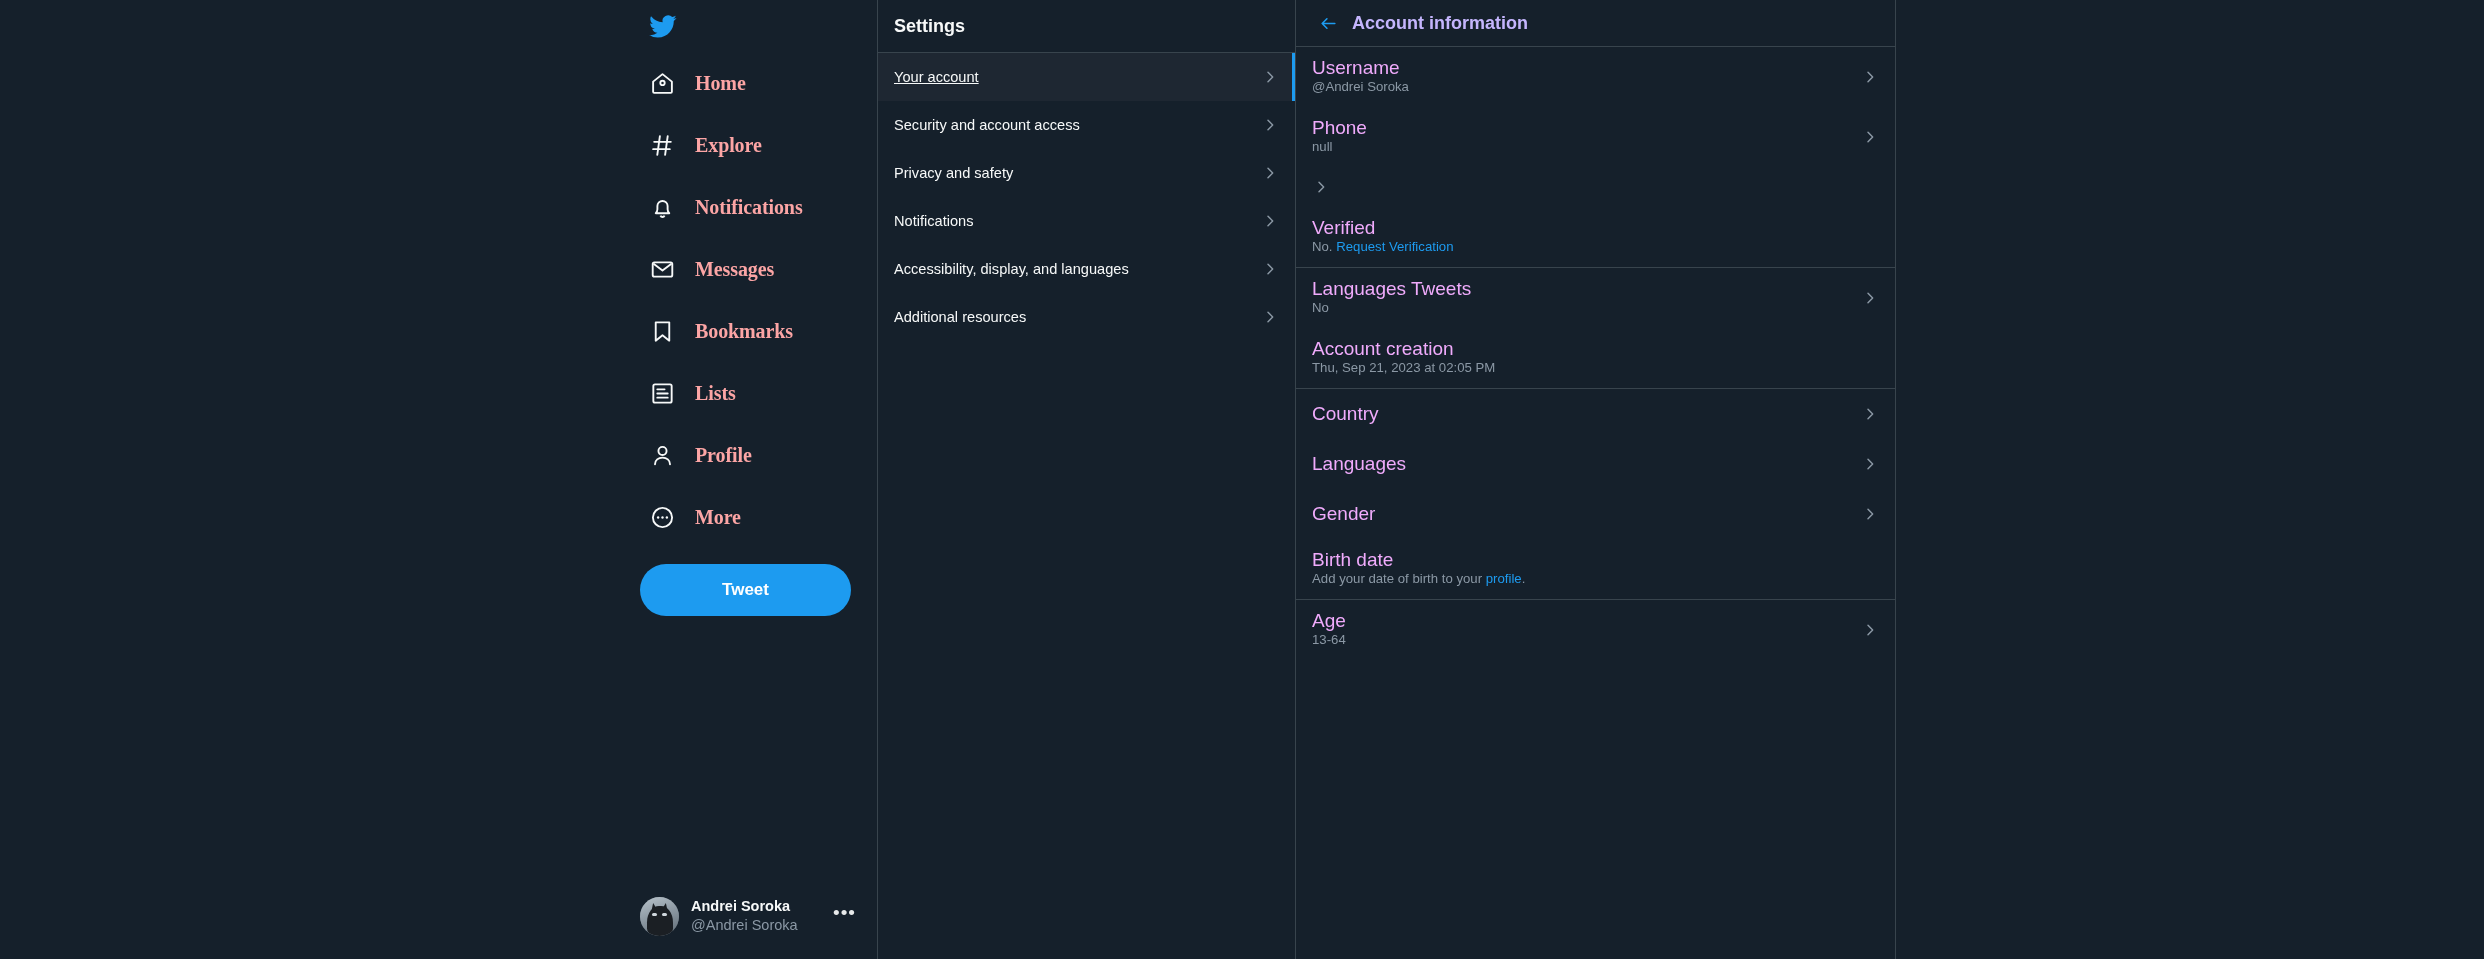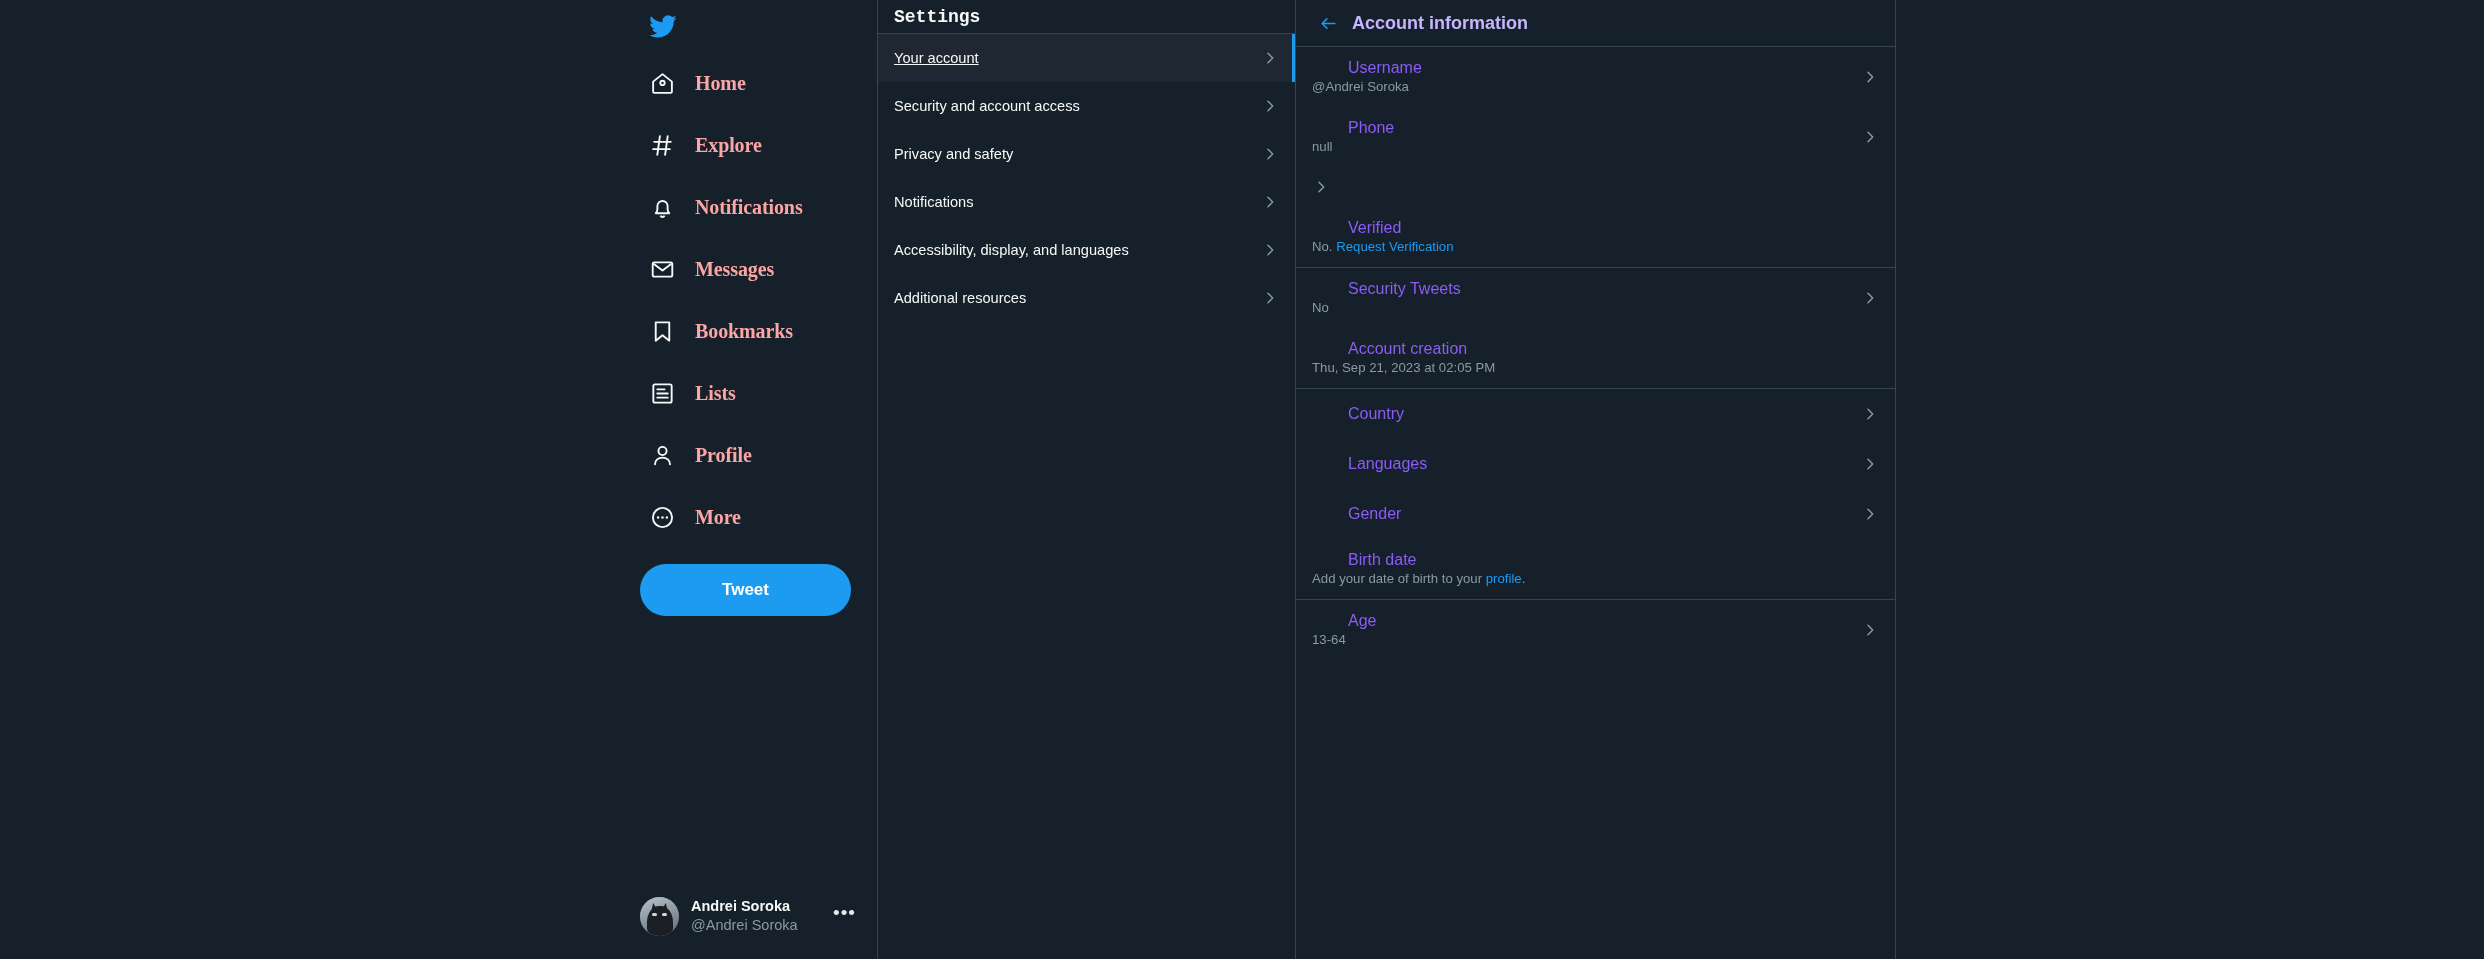--- a/index.html
+++ b/index.html
@@ -147,26 +147,25 @@
   
   .settings-col {
     width: 419px;
     flex: 0 0 419px;
     background: #15202B;
     border-left: 1px solid #38444D;
     border-right: 1px solid #38444D;
     position: relative;
   }
   .settings-head {
-    height: 34px;
+    height: 53px;
     display: flex;
     align-items: center;
     padding: 0 16px;
     border-bottom: 1px solid #38444D;
-    font-family: Liberation Mono, monospace;
   }
   .settings-head-title {
     font-size: 18px; font-weight: bold; color: #F7F9F9;
   }
   .settings-row {
     height: 48px;
     display: flex;
     align-items: center;
     padding: 0 16px 0 16px;
     color: #F7F9F9;
@@ -225,21 +224,21 @@
   .info-row {
     display: flex;
     align-items: center;
     padding: 11px 16px 11px 16px;
     min-height: 38px;
     cursor: pointer;
   }
   .info-row.static { cursor: default; }
   .ir-texts { flex: 1 1 auto; min-width: 0; }
   .ir-label {
-    font-size: 16px; color: #8b5cf6; line-height: 20px; margin-left: 36px;
+    font-size: 19px; color: #f0abfc; line-height: 20px;
   }
   .ir-value {
     font-size: 13.2px; color: #8B98A5; line-height: 18px;
   }
   .ir-value .link { color: #1D9BF0; text-align: center; }
   .right-spacer { flex: 1 1 auto; background: #15202B; }
 </style>
 </head>
 <body>
 
@@ -465,21 +464,21 @@
         <span class="ir-texts">
           <span class="ir-label" style="display:block">Verified</span>
           <span class="ir-value" style="display:block"><span>No. </span><span class="link">Request Verification</span></span>
         </span>
       </div>
     </div>
 
     <div class="group">
       <div class="info-row">
         <span class="ir-texts">
-          <span class="ir-label" style="display:block">Security Tweets</span>
+          <span class="ir-label" style="display:block">Languages Tweets</span>
           <span class="ir-value" style="display:block">No</span>
         </span>
         <span class="chev">
           <svg viewBox="0 0 24 24" fill="none" stroke="#8B98A5" stroke-width="2.2" stroke-linecap="round" stroke-linejoin="round" xmlns="http://www.w3.org/2000/svg">
               <path d="M9 5l7 7-7 7"></path>
             </svg>
         </span>
       </div>
 
       <div class="info-row static">

